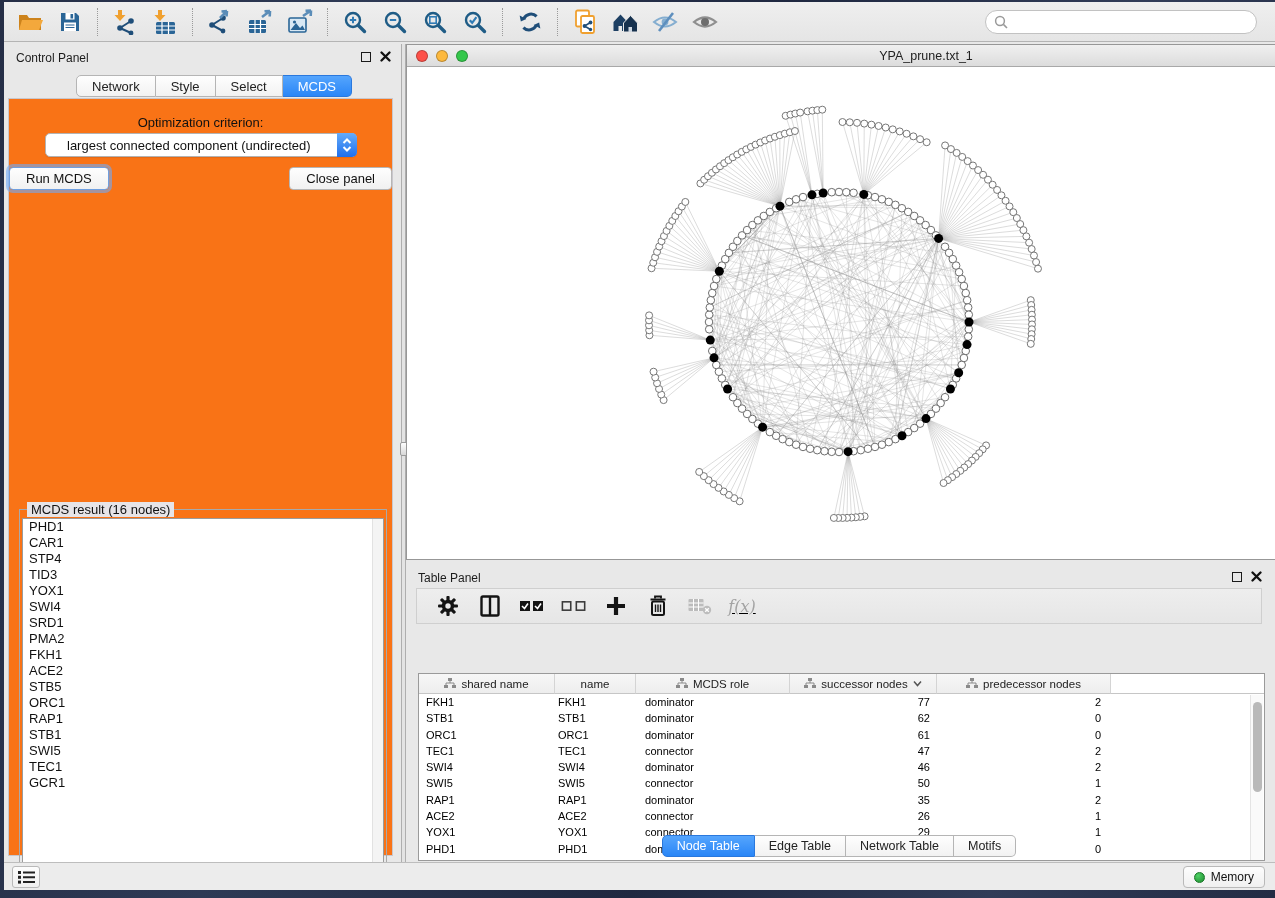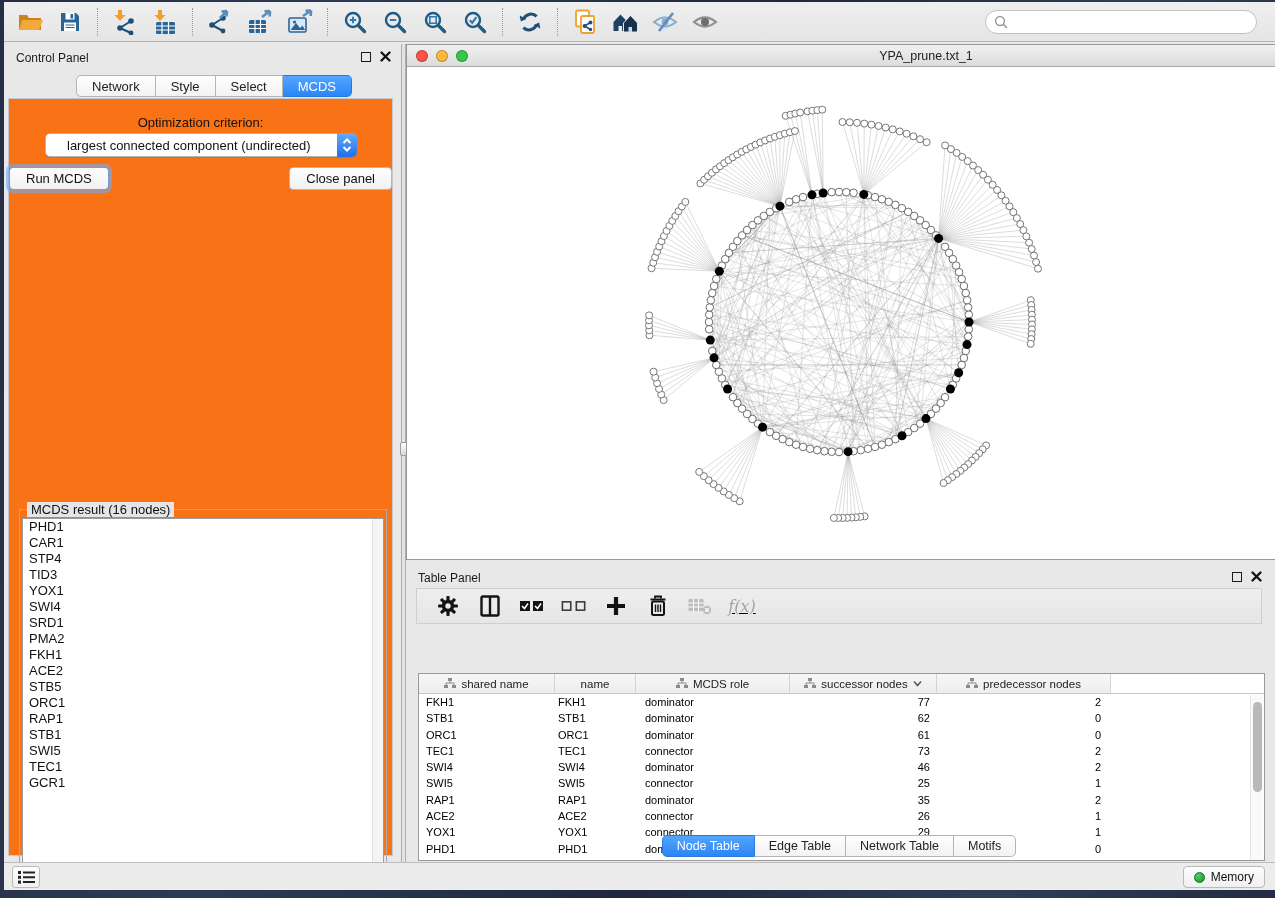--- a/index.html
+++ b/index.html
@@ -1118,37 +1118,37 @@
               <div class="tcell c1">ORC1</div>
               <div class="tcell c2">dominator</div>
               <div class="tcell num3">61</div>
               <div class="tcell num4">0</div>
               <div class="tcell "></div>
             </div>
             <div class="trow">
               <div class="tcell c0">TEC1</div>
               <div class="tcell c1">TEC1</div>
               <div class="tcell c2">connector</div>
-              <div class="tcell num3">73</div>
+              <div class="tcell num3">47</div>
               <div class="tcell num4">2</div>
               <div class="tcell "></div>
             </div>
             <div class="trow">
               <div class="tcell c0">SWI4</div>
               <div class="tcell c1">SWI4</div>
               <div class="tcell c2">dominator</div>
               <div class="tcell num3">46</div>
               <div class="tcell num4">2</div>
               <div class="tcell "></div>
             </div>
             <div class="trow">
               <div class="tcell c0">SWI5</div>
               <div class="tcell c1">SWI5</div>
               <div class="tcell c2">connector</div>
-              <div class="tcell num3">25</div>
+              <div class="tcell num3">50</div>
               <div class="tcell num4">1</div>
               <div class="tcell "></div>
             </div>
             <div class="trow">
               <div class="tcell c0">RAP1</div>
               <div class="tcell c1">RAP1</div>
               <div class="tcell c2">dominator</div>
               <div class="tcell num3">35</div>
               <div class="tcell num4">2</div>
               <div class="tcell "></div>

